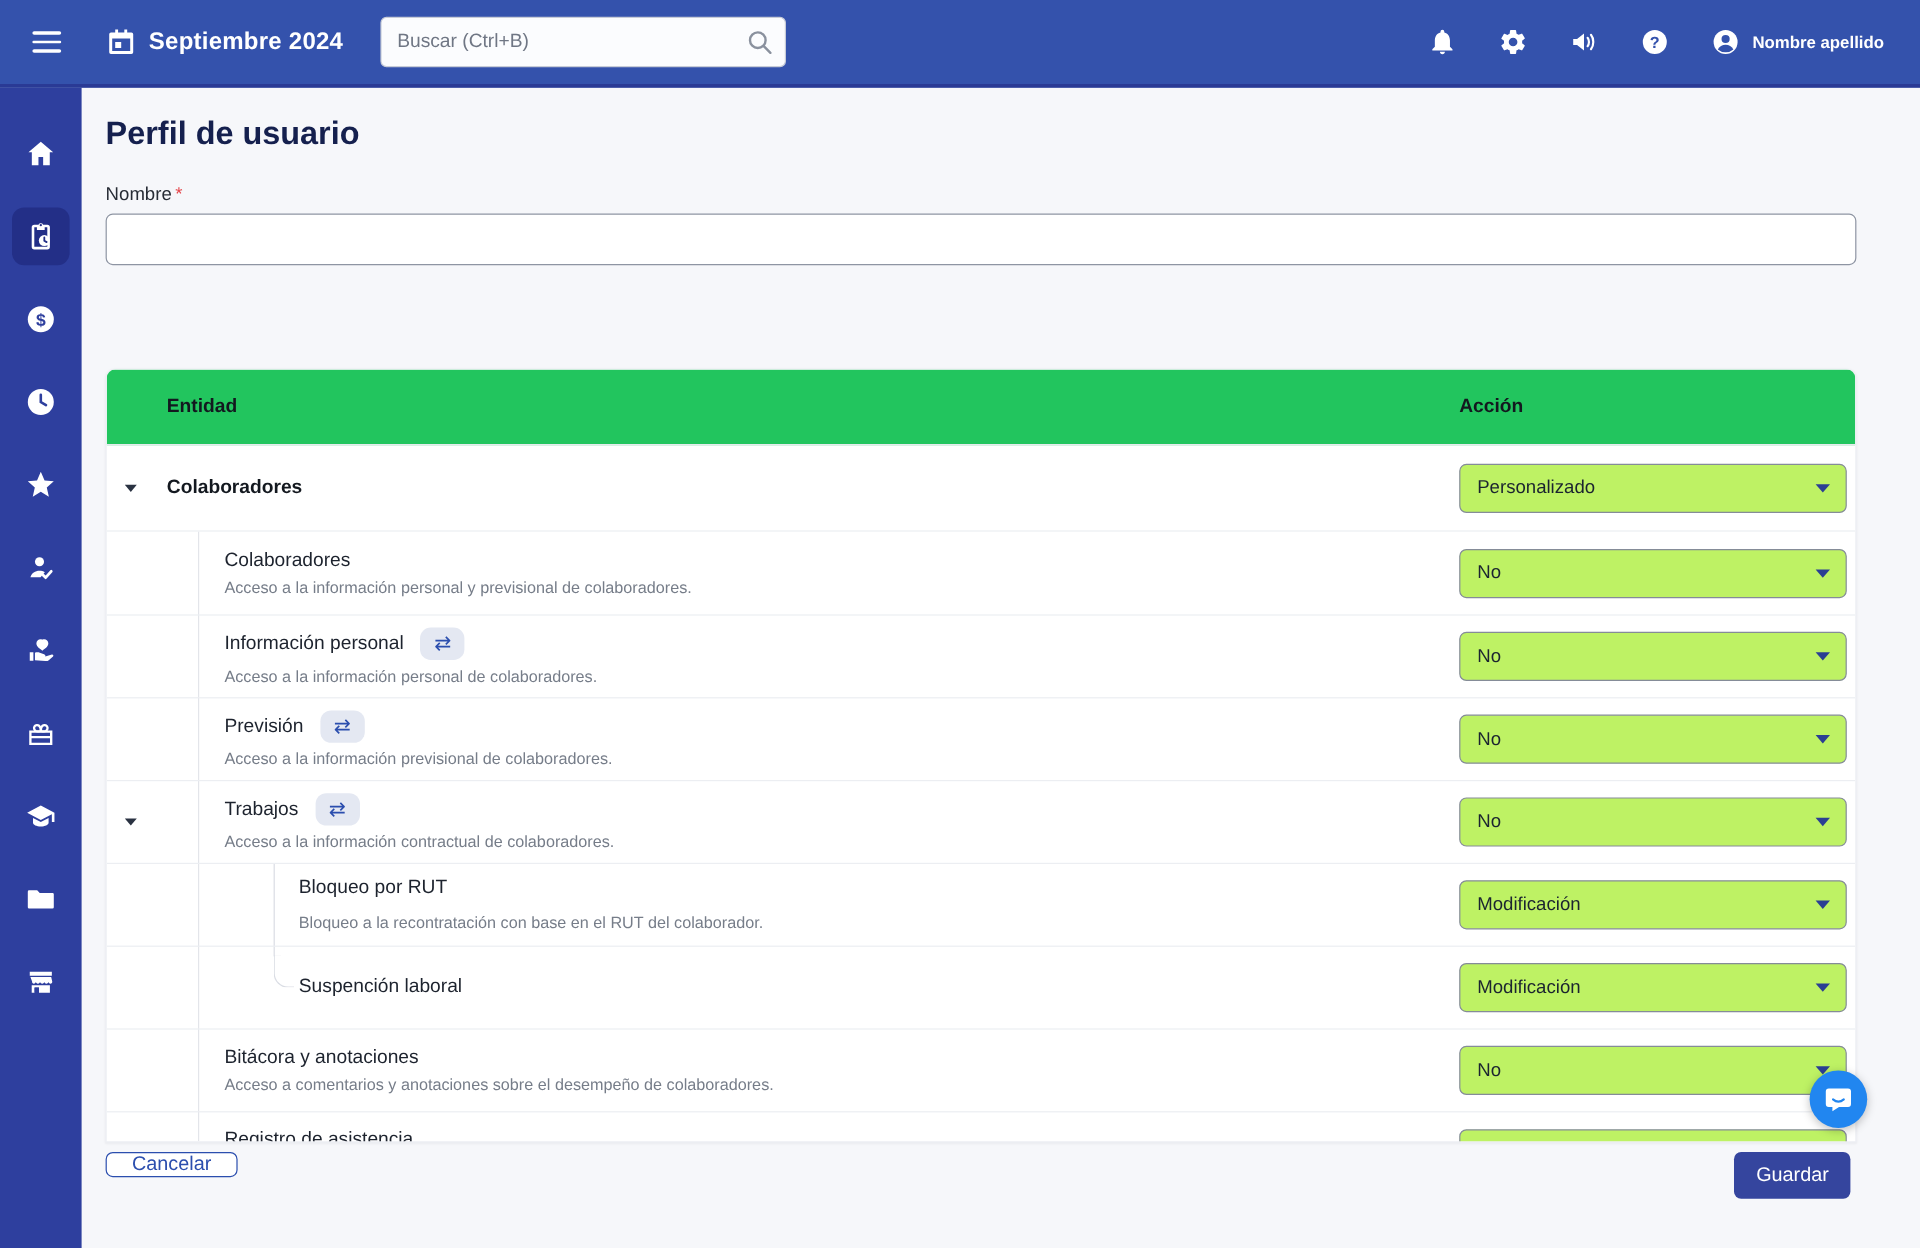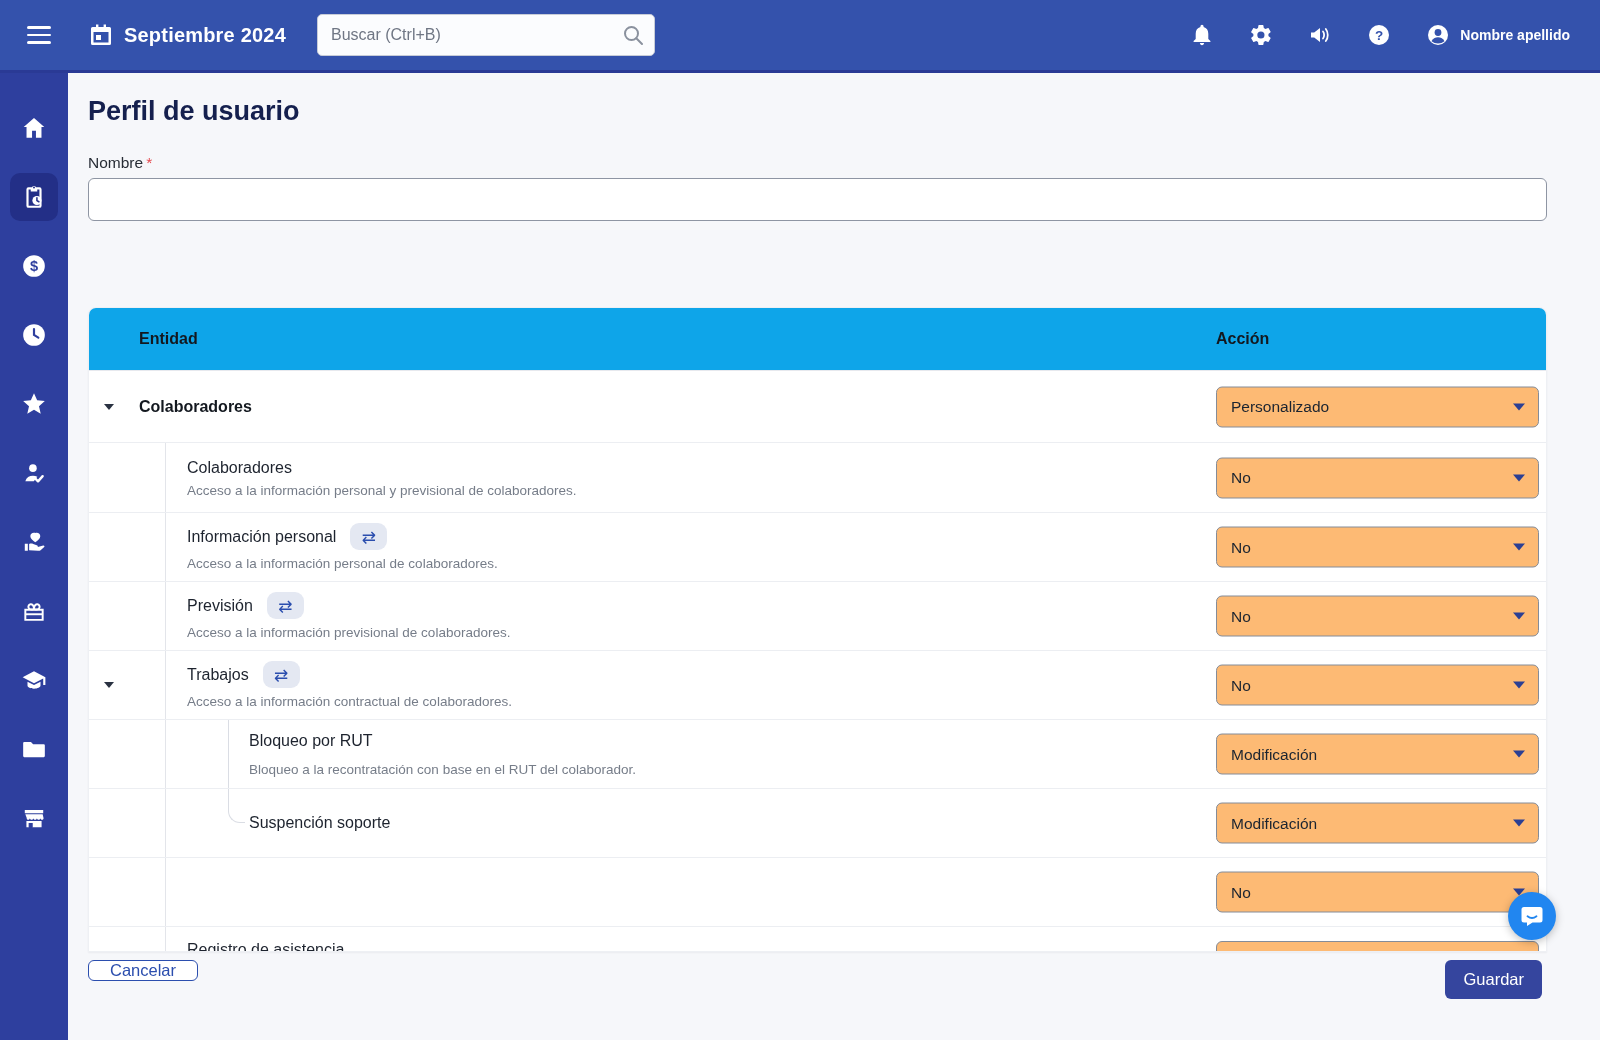--- a/index.html
+++ b/index.html
@@ -44,40 +44,40 @@
   
   .tabs { position:absolute; left:20px; top:171px; height:41px; display:flex; gap:9px; align-items:stretch; }
   .tab { display:flex; align-items:center; padding:0 13px; font-size:17px; color:#585E66; cursor:pointer;
          border-bottom:3px solid transparent; white-space:nowrap; }
   .tab.active { color:#2B4EAE; font-weight:bold; background:#E8EDFA; border-bottom-color:#2B4EAE; border-radius:4px 4px 0 0; }
 
   
   .card { position:absolute; left:20px; top:234px; width:1459px; height:645px; background:#fff;
           border:1px solid #EEF0F4; border-radius:8px 8px 0 0; box-shadow:0 1px 2px rgba(16,24,40,.05);
           overflow:hidden; }
-  .thead { position:relative; height:63px; display:flex; align-items:center; border-bottom:1px solid #E7E9EE; background:#0ea5e9; }
+  .thead { position:relative; height:63px; display:flex; align-items:center; border-bottom:1px solid #E7E9EE; background:#22c55e; }
   .th-entity { padding-left:50px; font-size:16px; font-weight:bold; color:#13181F; }
   .th-action { position:absolute; left:1127px; font-size:16px; font-weight:bold; color:#13181F; }
 
   .prow { position:relative; border-bottom:1px solid #ECEEF2; }
   .h72 { height:72px; } .h70 { height:70px; } .h69 { height:69px; }
   .cellmain { position:absolute; top:50%; transform:translateY(-50%); display:flex; flex-direction:column; gap:6px; }
   .lvl0 { left:50px; } .lvl1 { left:98px; } .lvl2 { left:160px;gap:12px; }
   .tline { display:flex; align-items:center; }
   .rtitle { font-size:16px; color:#1D232E;text-align:center; }
   .rtitle.b { font-weight:bold; color:#13181F; }
   .rdesc { font-size:13.5px; color:#767D89; }
   .caret-btn { position:absolute; left:6px; top:50%; transform:translateY(-50%); width:28px; height:28px;
                background:none; border:none; display:flex; align-items:center; justify-content:center; cursor:pointer; }
   .tri { width:0; height:0; border-left:5px solid transparent; border-right:5px solid transparent; border-top:6px solid #2A3242; }
   .swap { margin-left:14px; width:37px; height:27px; background:#E4E8F2; border-radius:9px; color:#2B4EAE;
           font-size:17px; display:inline-flex; align-items:center; justify-content:center; cursor:pointer;
           font-family:"DejaVu Sans", sans-serif; }
   .select { position:absolute; left:1127px; top:50%; transform:translateY(-50%); width:323px; height:41px;
-            border:1px solid #858C98; border-radius:6px; background:#fdba74; display:flex; align-items:center;
+            border:1px solid #858C98; border-radius:6px; background:#bef264; display:flex; align-items:center;
             padding:0 36px 0 14px; font-size:15.5px; color:#1B2430; cursor:pointer; }
   .sel-caret { position:absolute; right:13px; width:0; height:0; border-left:6px solid transparent;
                border-right:6px solid transparent; border-top:7px solid #2B3F93; }
   
   .tl1 { position:absolute; left:76px; top:135px; bottom:0; width:1px; background:#E3E5EA; }
   .tl2 { position:absolute; left:139px; top:412px; height:77px; width:1px; background:#DADDE4; }
   .elbow { position:absolute; left:139px; top:488px; width:17px; height:27px; border-left:1px solid #DADDE4;
            border-bottom:1px solid #DADDE4; border-bottom-left-radius:12px; }
 
   
@@ -312,30 +312,36 @@
         </div>
         <div class="select">
           <span>Modificación</span>
           <span class="sel-caret"></span>
         </div>
       </div>
 
       <div class="prow h69">
         <div class="cellmain lvl2">
           <div class="tline">
-              <span class="rtitle">Suspención soporte</span>
+              <span class="rtitle">Suspención laboral</span>
             </div>
         </div>
         <div class="select">
           <span>Modificación</span>
           <span class="sel-caret"></span>
         </div>
       </div>
 
       <div class="prow h69">
+        <div class="cellmain lvl1">
+          <div class="tline">
+              <span class="rtitle">Bitácora y anotaciones</span>
+            </div>
+          <div class="rdesc">Acceso a comentarios y anotaciones sobre el desempeño de colaboradores.</div>
+        </div>
         <div class="select">
           <span>No</span>
           <span class="sel-caret"></span>
         </div>
       </div>
 
       <div class="prow h70">
         <div class="cellmain lvl1" style="top:14px; transform:none;">
           <div class="tline">
               <span class="rtitle">Registro de asistencia</span>

